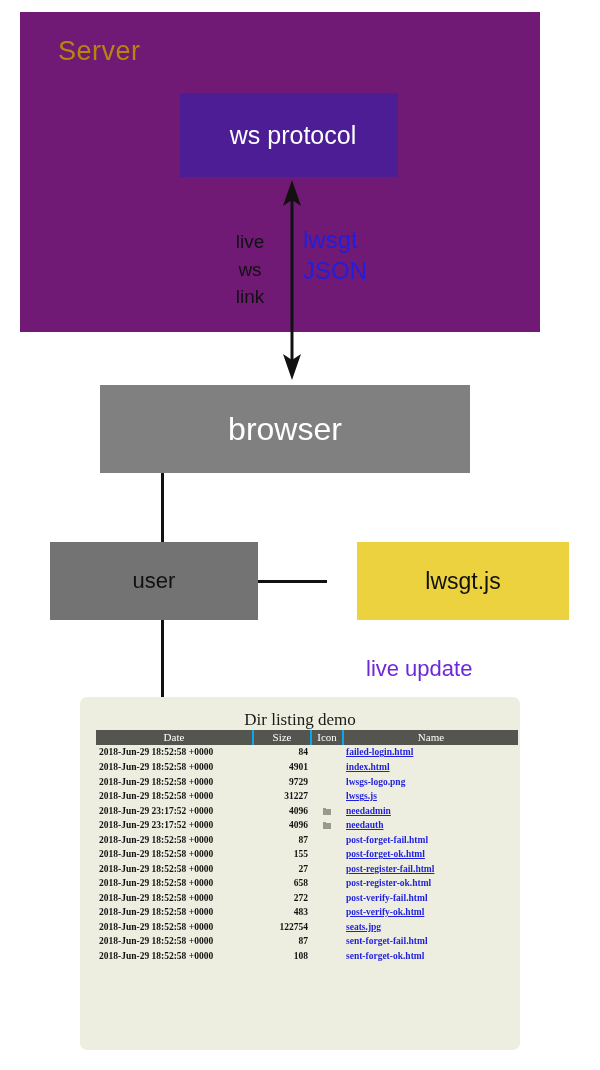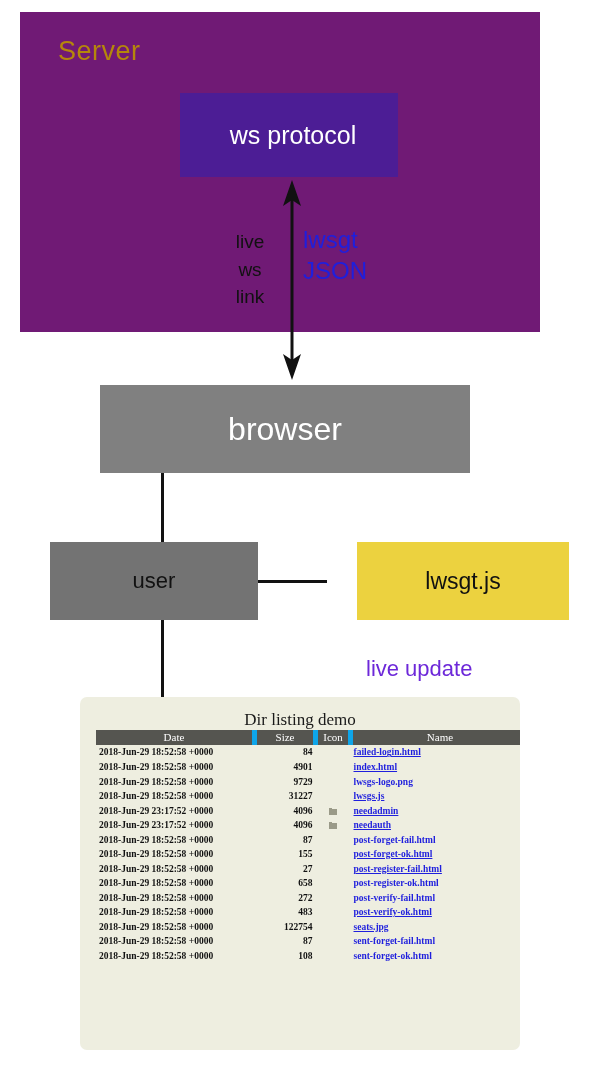--- a/index.html
+++ b/index.html
@@ -197,21 +197,21 @@
     color: #111111;
     table-layout: fixed;
     width: 408px;
   }
   #dir-table thead th {
     background: #555550;
     color: #ffffff;
     font-weight: normal;
     font-size: 11px;
     padding: 1px 2px;
-    border-right: 5px solid #0ea5e9;
+    border-right: 2px solid #0ea5e9;
     text-align: center;
     line-height: 1.25;
   }
   #dir-table thead th:last-child { border-right: none; }
   #dir-table tbody td {
     padding: 1px 3px;
     line-height: 1.32;
     white-space: nowrap;
     overflow: hidden;
   }

